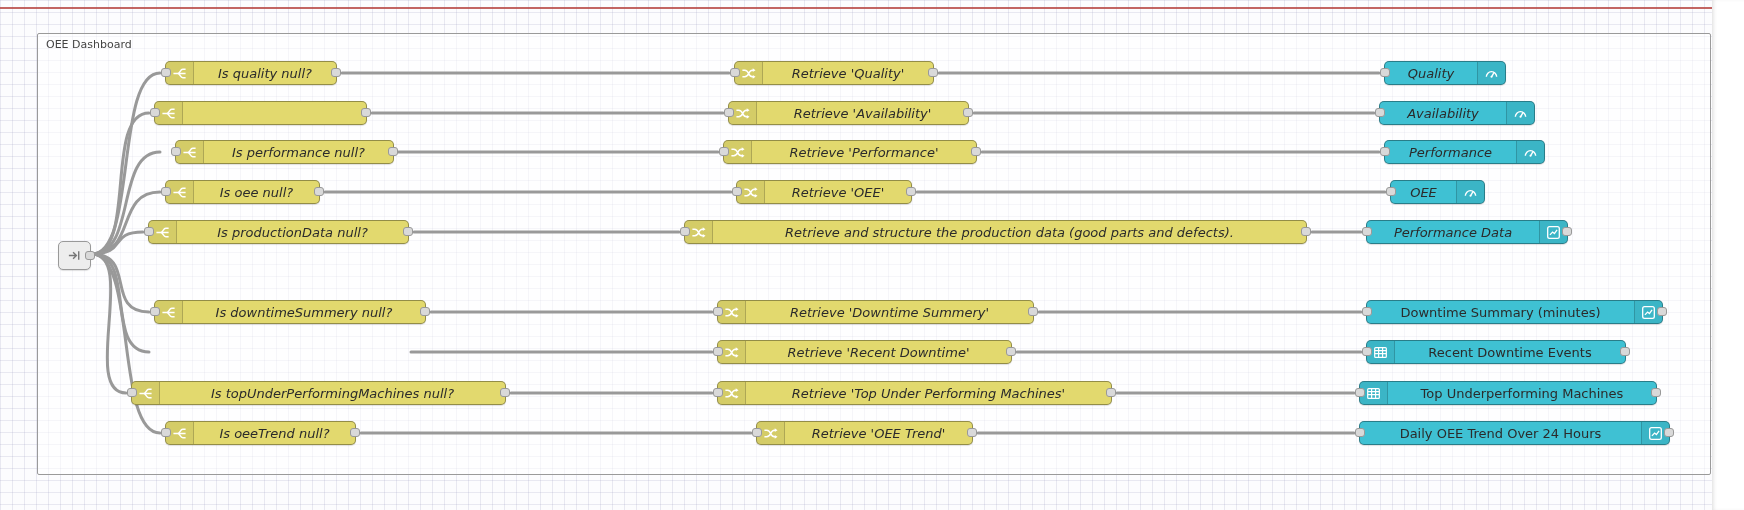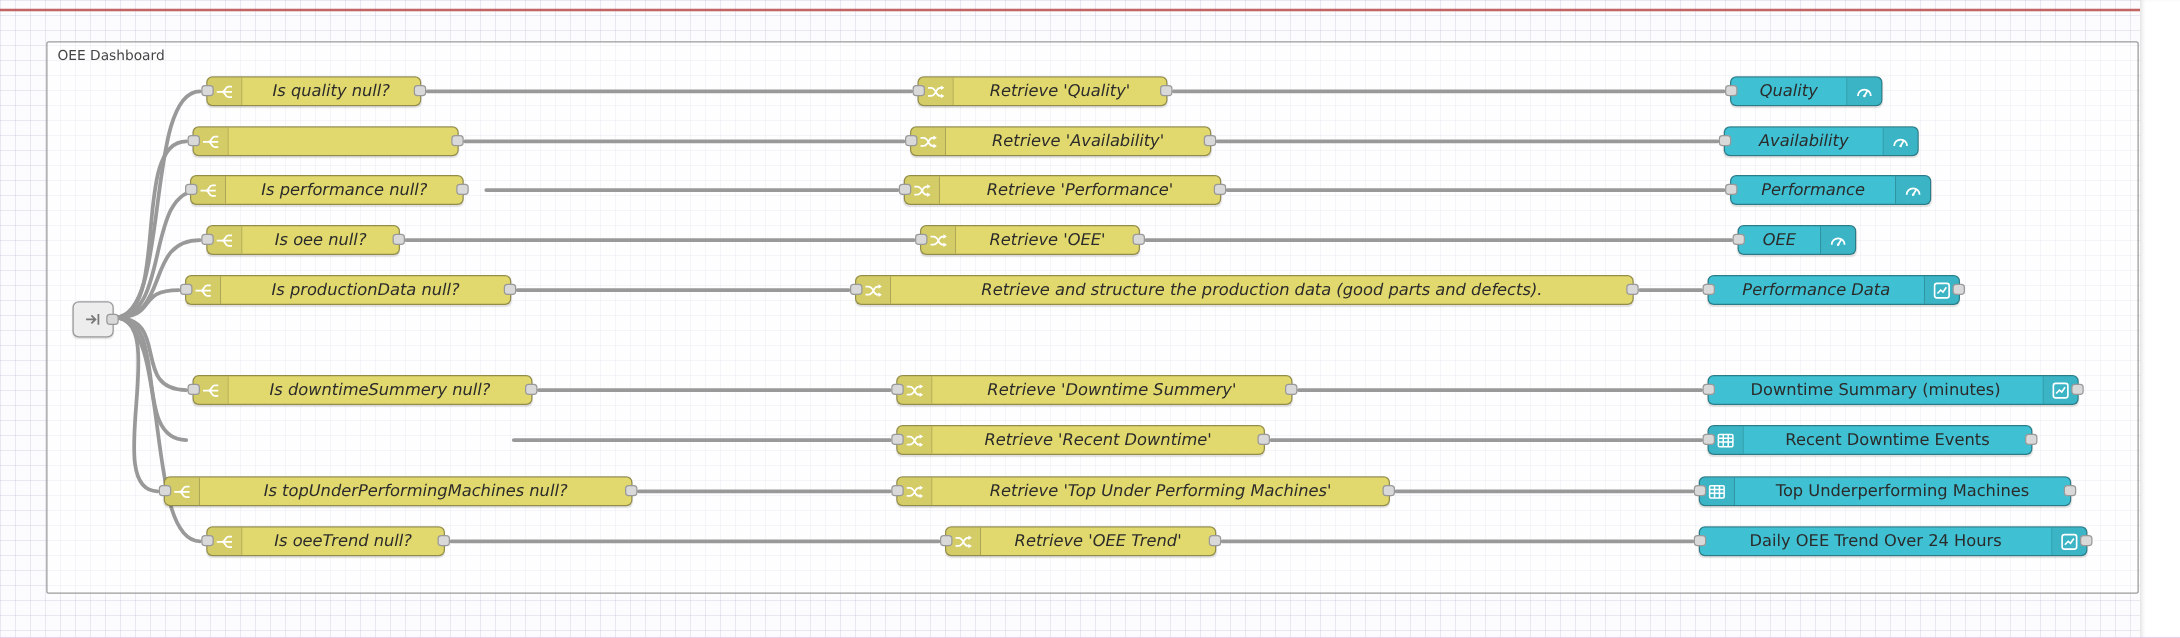--- a/index.html
+++ b/index.html
@@ -1,16 +1,16 @@
 <!DOCTYPE html>
 <html><head>
 <meta charset="utf-8">
 <style>
   html,body{margin:0;padding:0;}
-  .stage{position:relative;width:1744px;height:510px;overflow:hidden;background:#a21caf;
+  .stage{position:relative;width:1744px;height:510px;overflow:hidden;background:#0c4a6e;
          font-family:"DejaVu Sans","Liberation Sans",sans-serif;}
   .canvas{position:absolute;left:0;top:0;width:1712px;height:510px;background:#fcfcfe;
           background-image:
             linear-gradient(to right, rgba(150,150,190,0.20) 1px, transparent 1px),
             linear-gradient(to bottom, rgba(150,150,190,0.20) 1px, transparent 1px);
           background-size:12px 12px;}
   .gutter{position:absolute;left:1712px;top:0;width:32px;height:510px;background:#ffffff;
           box-shadow:inset 3px 0 4px -2px rgba(0,0,0,0.15);}
   .topline{position:absolute;left:0;top:7px;width:1712px;height:2px;background:#b94a48;opacity:.85;}
   .group{position:absolute;left:37px;top:33px;width:1672px;height:440px;
@@ -130,21 +130,21 @@
     </div>
     <div class="node yellow" style="left:154px;top:101px;width:213px">
       <span class="nicon left">
           <svg class="ico" width="15" height="15">
             <use href="#icon-switch"></use>
           </svg>
         </span>
       <span class="port in"></span>
       <span class="port out"></span>
     </div>
-    <div class="node yellow" style="left:152px;top:140px;width:219px">
+    <div class="node yellow" style="left:175px;top:140px;width:219px">
       <span class="nicon left">
           <svg class="ico" width="15" height="15">
             <use href="#icon-switch"></use>
           </svg>
         </span>
       <span class="nlabel it">Is performance null?</span>
       <span class="port in"></span>
       <span class="port out"></span>
     </div>
     <div class="node yellow" style="left:165px;top:180px;width:155px">

